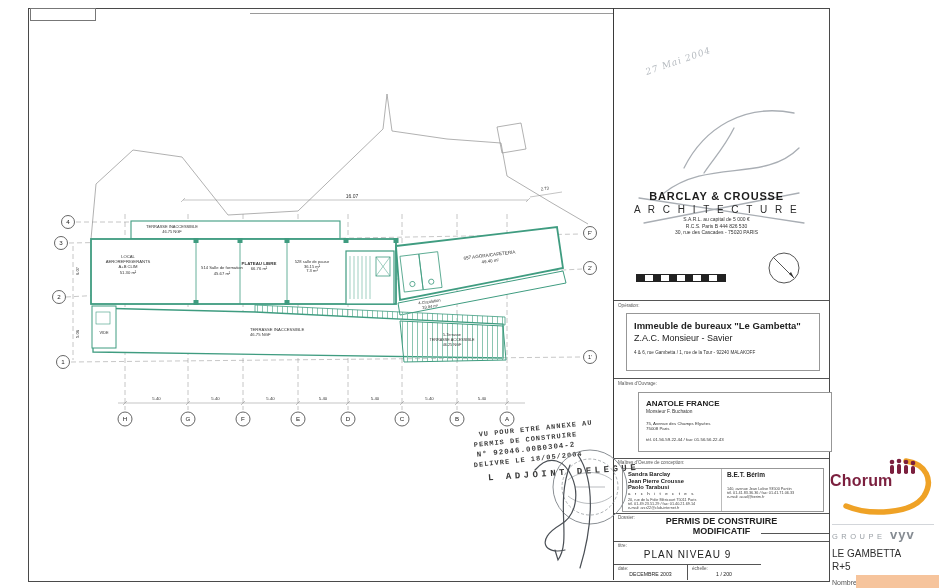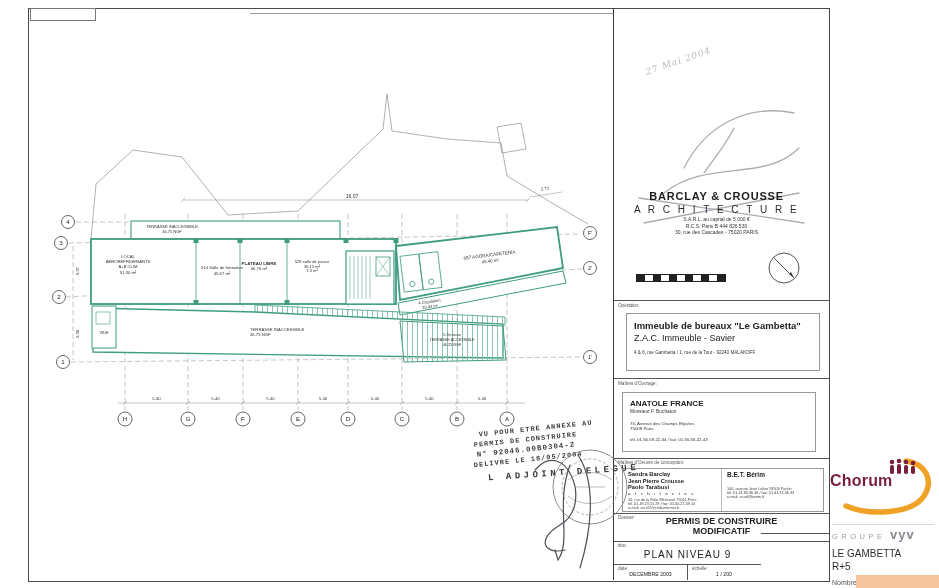--- a/index.html
+++ b/index.html
@@ -249,27 +249,27 @@
     <svg class="abs" style="left:150px;top:240px;" width="40" height="40" viewBox="0 0 40 40">
       <circle cx="20" cy="20" r="15" stroke="#555" stroke-width="1" fill="none"></circle>
       <line x1="9" y1="9" x2="30" y2="30" stroke="#555" stroke-width="1"></line>
       <polygon points="30,30 25,26 27,24" fill="#333"></polygon>
     </svg>
 
     <div class="secline" style="top:292px"></div>
     <div class="seclabel" style="left:4px;top:295px">Opération:</div>
     <div class="inset" style="left:12px;top:305px;width:192px;height:56px">
       <div style="font-size:9.5px;font-weight:bold;margin:6px 0 0 7px;">Immeuble de bureaux "Le Gambetta"</div>
-      <div style="font-size:9px;margin:2px 0 0 7px;">Z.A.C.  Immeuble - Savier</div>
+      <div style="font-size:9px;margin:2px 0 0 7px;">Z.A.C.  Monsieur - Savier</div>
       <div style="font-size:4.6px;color:#333;margin:7px 0 0 7px;">4 &amp; 6, rue Gambetta / 1, rue de la Tour    -    92240 MALAKOFF</div>
     </div>
 
     <div class="secline" style="top:370px"></div>
     <div class="seclabel" style="left:4px;top:373px">Maîtres d'Ouvrage:</div>
-    <div class="inset" style="left:8px;top:384px;width:192px;height:58px">
+    <div class="inset" style="left:24px;top:384px;width:192px;height:58px">
       <div style="font-size:8px;font-weight:bold;margin:6px 0 0 7px;">ANATOLE  FRANCE</div>
       <div style="font-size:4.8px;color:#333;margin:1px 0 0 7px;">Monsieur  F. Buchaton</div>
       <div style="font-size:4.4px;color:#333;margin:7px 0 0 7px;">75, Avenue des Champs Elysées</div>
       <div style="font-size:4.4px;color:#333;margin:0 0 0 7px;">75008 Paris</div>
       <div style="font-size:4.4px;color:#333;margin:6px 0 0 7px;">tél. 01.56.59.22.44 / fax: 01.56.56.22.43</div>
     </div>
 
     <div class="secline" style="top:450px"></div>
     <div class="seclabel" style="left:4px;top:452px">Maîtres d'Oeuvre de conception:</div>
     <div class="inset" style="left:8px;top:460px;width:200px;height:42px">

